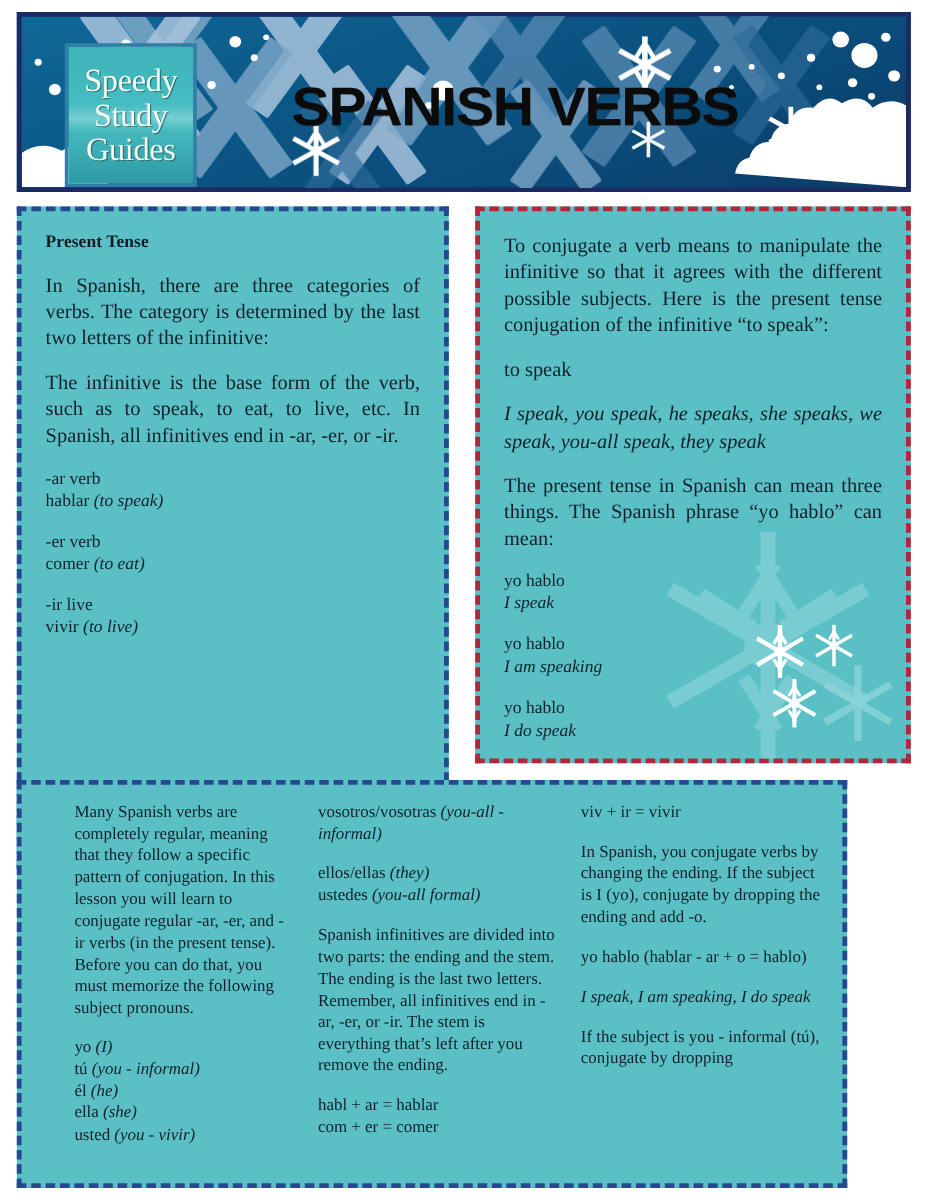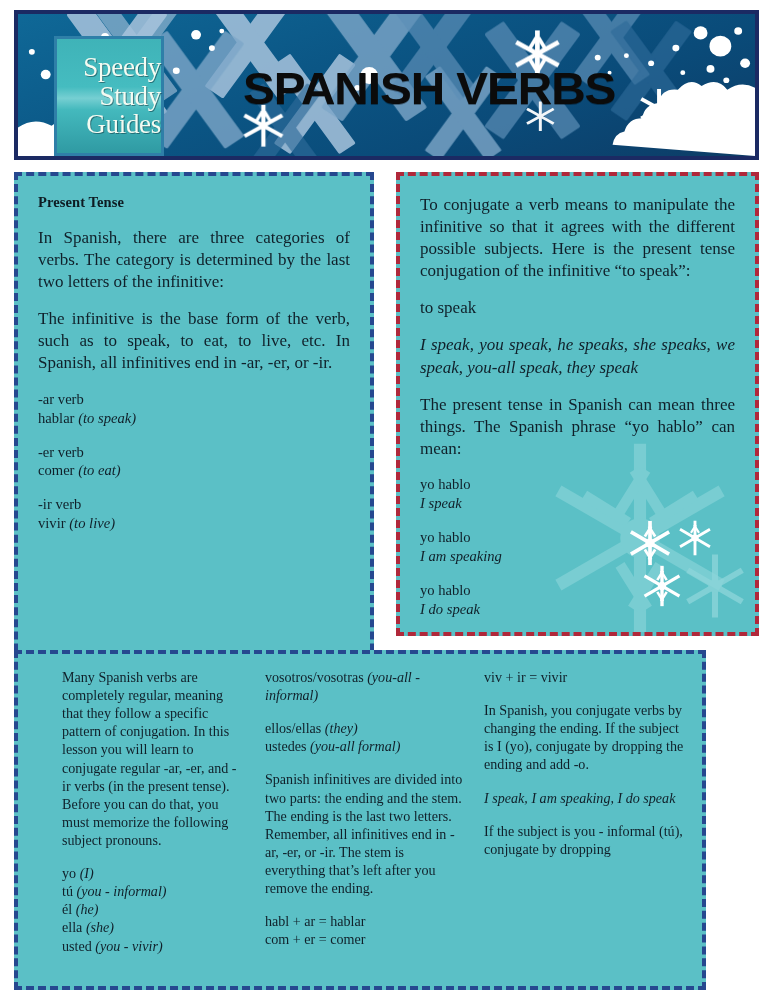--- a/index.html
+++ b/index.html
@@ -72,21 +72,21 @@
     left: 36px;
     top: 22px;
     width: 110px;
     height: 120px;
     border: 3px solid #2f7fa8;
     box-sizing: border-box;
     background: linear-gradient(180deg, #3fb3b8 0%, #45bcc0 42%, #76cfd2 52%, #44b9bd 62%, #2f9aa3 100%);
     z-index: 7;
     display: flex;
     flex-direction: column;
-    align-items: flex-end;
+    align-items: center;
     justify-content: center;
   }
   .logo-line {
     font-family: "Liberation Serif", "DejaVu Serif", serif;
     font-size: 27px;
     line-height: 1.06;
     color: #f4fbf2;
     text-shadow: 1px 1px 0 rgba(20,60,70,0.55);
     letter-spacing: -0.3px;
   }
@@ -323,21 +323,21 @@
 
       <div class="blk">
         <span class="ln">-er verb</span>
         <span class="ln">
           <span>comer</span>
           <span class="it">(to eat)</span>
         </span>
       </div>
 
       <div class="blk">
-        <span class="ln">-ir verb</span>
+        <span class="ln">-ir live</span>
         <span class="ln">
           <span>vivir</span>
           <span class="it">(to live)</span>
         </span>
       </div>
     </div>
   </div>
 
   <div class="panel panel-red panel-right">
 
@@ -454,20 +454,21 @@
         <p class="para">Spanish infinitives are divided into two parts: the ending and the stem. The ending is the last two letters. Remember, all infinitives end in -ar, -er, or -ir. The stem is everything that’s left after you remove the ending.</p>
         <div class="blk">
           <span class="ln">habl + ar = hablar</span>
           <span class="ln">com + er = comer</span>
         </div>
       </div>
 
       <div class="col col-3">
         <p class="para">viv + ir = vivir</p>
         <p class="para">In Spanish, you conjugate verbs by changing the ending. If the subject is I (yo), conjugate by dropping the ending and add -o.</p>
+        <p class="para">yo hablo (hablar - ar + o = hablo)</p>
         <p class="para it">I speak, I am speaking, I do speak</p>
         <p class="para">If the subject is you - informal (tú), conjugate by dropping</p>
       </div>
 
     </div>
   </div>
 
 </div>
 
 </body></html>

